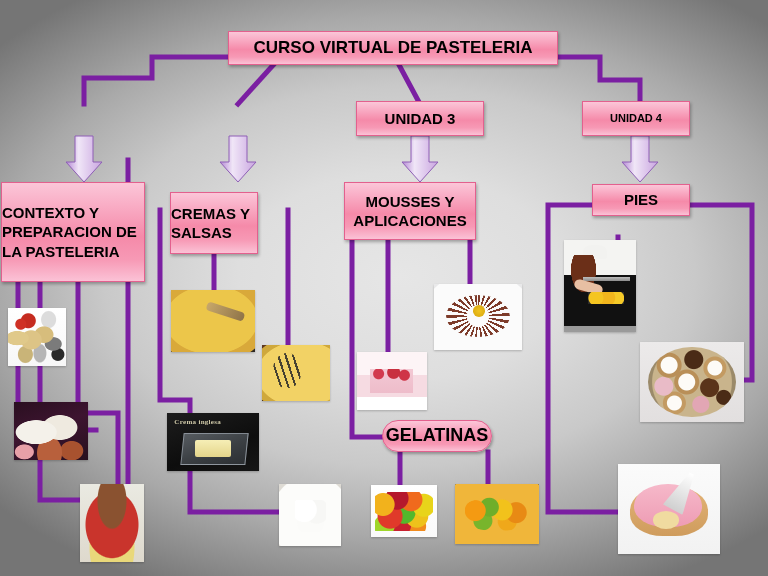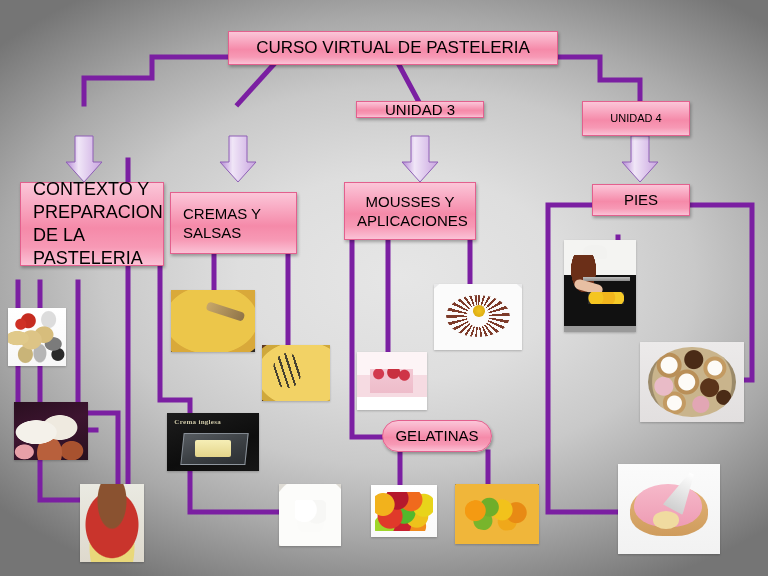--- a/index.html
+++ b/index.html
@@ -29,21 +29,21 @@
     background: linear-gradient(to bottom, #fbc6d8 0%, #f9aec6 22%, #f58aa9 55%, #f799b5 78%, #fbc2d6 100%);
     box-shadow: 1px 2px 3px rgba(0,0,0,0.30);
     color: #000;
     display: flex;
     align-items: center;
     line-height: 1.28;
     z-index: 5;
   }
   .node-center { justify-content: center; text-align: center; }
   .node-left { justify-content: flex-start; text-align: left; }
-  .node span { display: block; width: 100%; padding: 0 12px; box-sizing: border-box; }
+  .node span { display: block; width: 100%; padding: 0 0; box-sizing: border-box; font-weight: bold; }
 
   .photo {
     position: absolute;
     box-sizing: border-box;
     overflow: hidden;
     background: #cfcfcf;
     box-shadow: 0 1px 2px rgba(0,0,0,0.22);
     z-index: 4;
   }
   .photo > .inner {
@@ -408,36 +408,36 @@
       <div class="ice"></div>
       <div class="yolk"></div>
       <div class="tip"></div>
     </div>
   </div>
 
   <div class="node node-center" style="left:228px; top:31px; width:330px; height:34px; font-size:17px;">
     <span>CURSO VIRTUAL DE PASTELERIA</span>
   </div>
 
-  <div class="node node-center" style="left:356px; top:101px; width:128px; height:17px; font-size:15px;">
+  <div class="node node-center" style="left:356px; top:101px; width:128px; height:35px; font-size:15px;">
     <span>UNIDAD 3</span>
   </div>
   <div class="node node-center" style="left:582px; top:101px; width:108px; height:35px; font-size:11px;">
     <span>UNIDAD 4</span>
   </div>
 
-  <div class="node node-left" style="left:20px; top:182px; width:144px; height:84px; font-size:18px;">
+  <div class="node node-left" style="left:1px; top:182px; width:144px; height:100px; font-size:15px;">
     <span>CONTEXTO Y PREPARACION DE LA PASTELERIA</span>
   </div>
-  <div class="node node-left" style="left:170px; top:192px; width:127px; height:62px; font-size:15px;justify-content:center;">
+  <div class="node node-left" style="left:170px; top:192px; width:88px; height:62px; font-size:15px;justify-content:center;">
     <span>CREMAS Y SALSAS</span>
   </div>
   <div class="node node-center" style="left:344px; top:182px; width:132px; height:58px; font-size:15px;">
     <span>MOUSSES Y APLICACIONES</span>
   </div>
   <div class="node node-center" style="left:592px; top:184px; width:98px; height:32px; font-size:15px;">
     <span>PIES</span>
   </div>
-  <div class="node node-center" style="left:382px; top:420px; width:110px; height:32px; font-size:15px;border-radius:16px;">
+  <div class="node node-center" style="left:382px; top:420px; width:110px; height:32px; font-size:18px;border-radius:16px;">
     <span>GELATINAS</span>
   </div>
 
 </div>
 
 </body></html>

